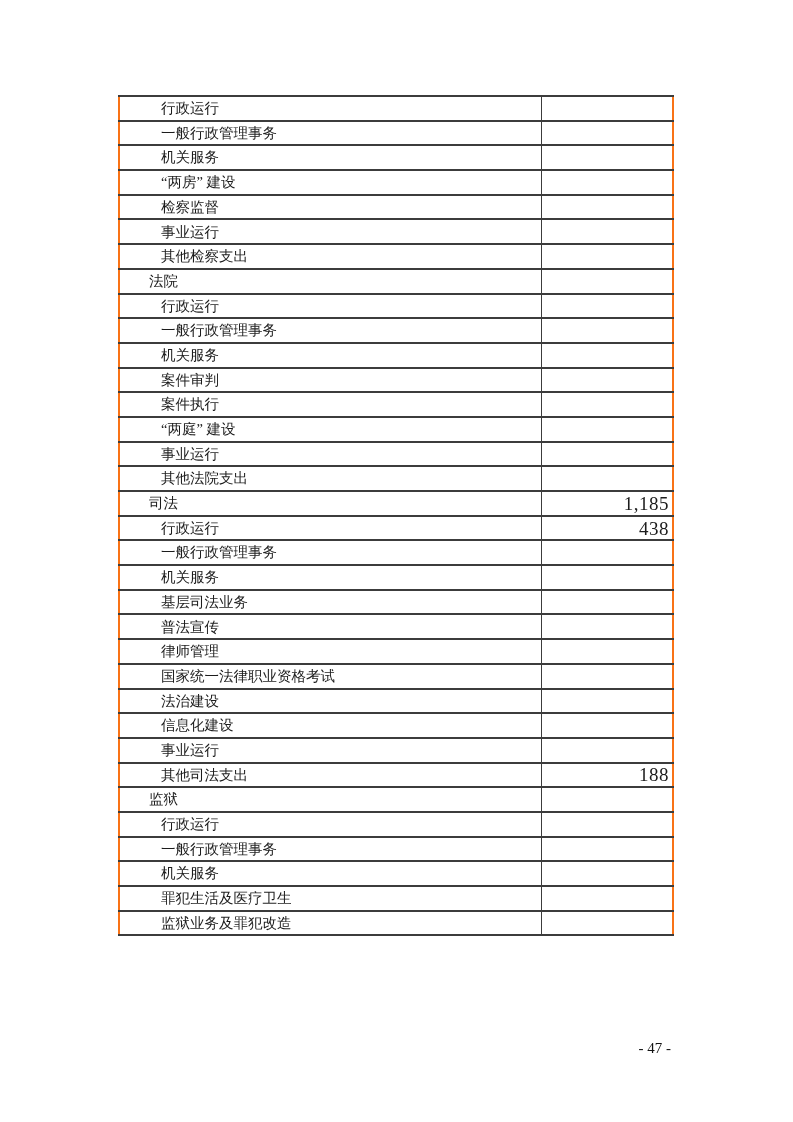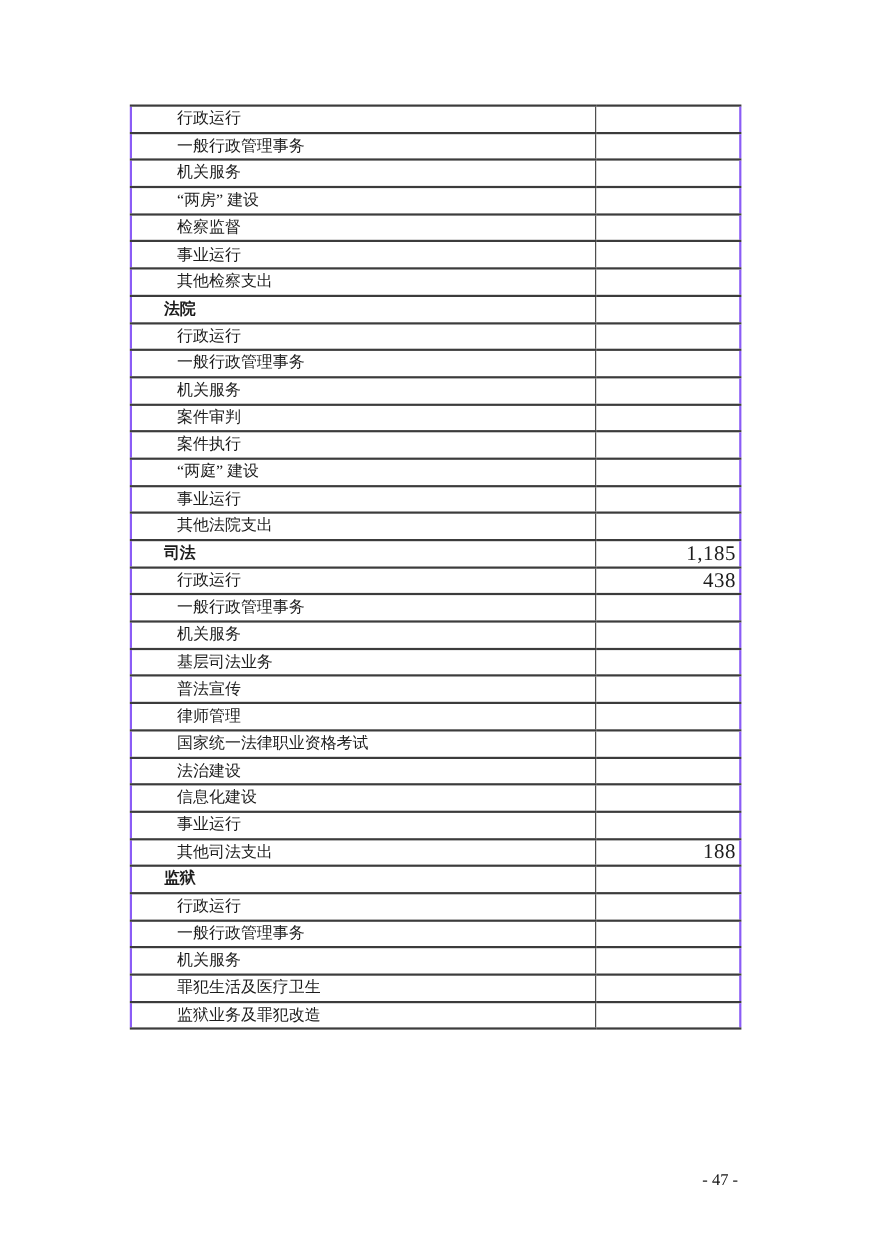--- a/index.html
+++ b/index.html
@@ -15,51 +15,50 @@
     color: #1c1c1c;
     overflow: hidden;
   }
   .budget-table {
     position: absolute;
     left: 118px;
     top: 95px;
     width: 554px;
     border-collapse: collapse;
     table-layout: fixed;
-    border: 2px solid #8b5cf6;
+    border: 2px solid #f97316;
   }
   .budget-table td {
     border-style: solid;
     border-color: #3c3c3c;
     border-width: 2px 1px;
     height: 22.7px;
     padding: 0;
     vertical-align: middle;
     font-size: 14.5px;
     line-height: 1;
     white-space: nowrap;
     overflow: hidden;
   }
-  .budget-table td.cell-item.ind-1 { padding-left: 29px; font-weight: bold; }
+  .budget-table td.cell-item.ind-1 { padding-left: 29px; }
   .budget-table td.cell-item.ind-2 { padding-left: 41px; }
   .budget-table td.cell-amount {
     text-align: right;
     padding-right: 3px;
     font-size: 19px;
     letter-spacing: 0.5px;
   }
   .page-number {
     position: absolute;
     top: 1040px;
     left: 0;
     width: 671px;
     text-align: right;
     font-size: 15px;
     color: #111111;
-    margin-top: 25px;
   }
 </style>
 </head>
 <body>
 
 <table class="budget-table">
   <colgroup>
     <col style="width:422px">
     <col style="width:132px">
   </colgroup>

